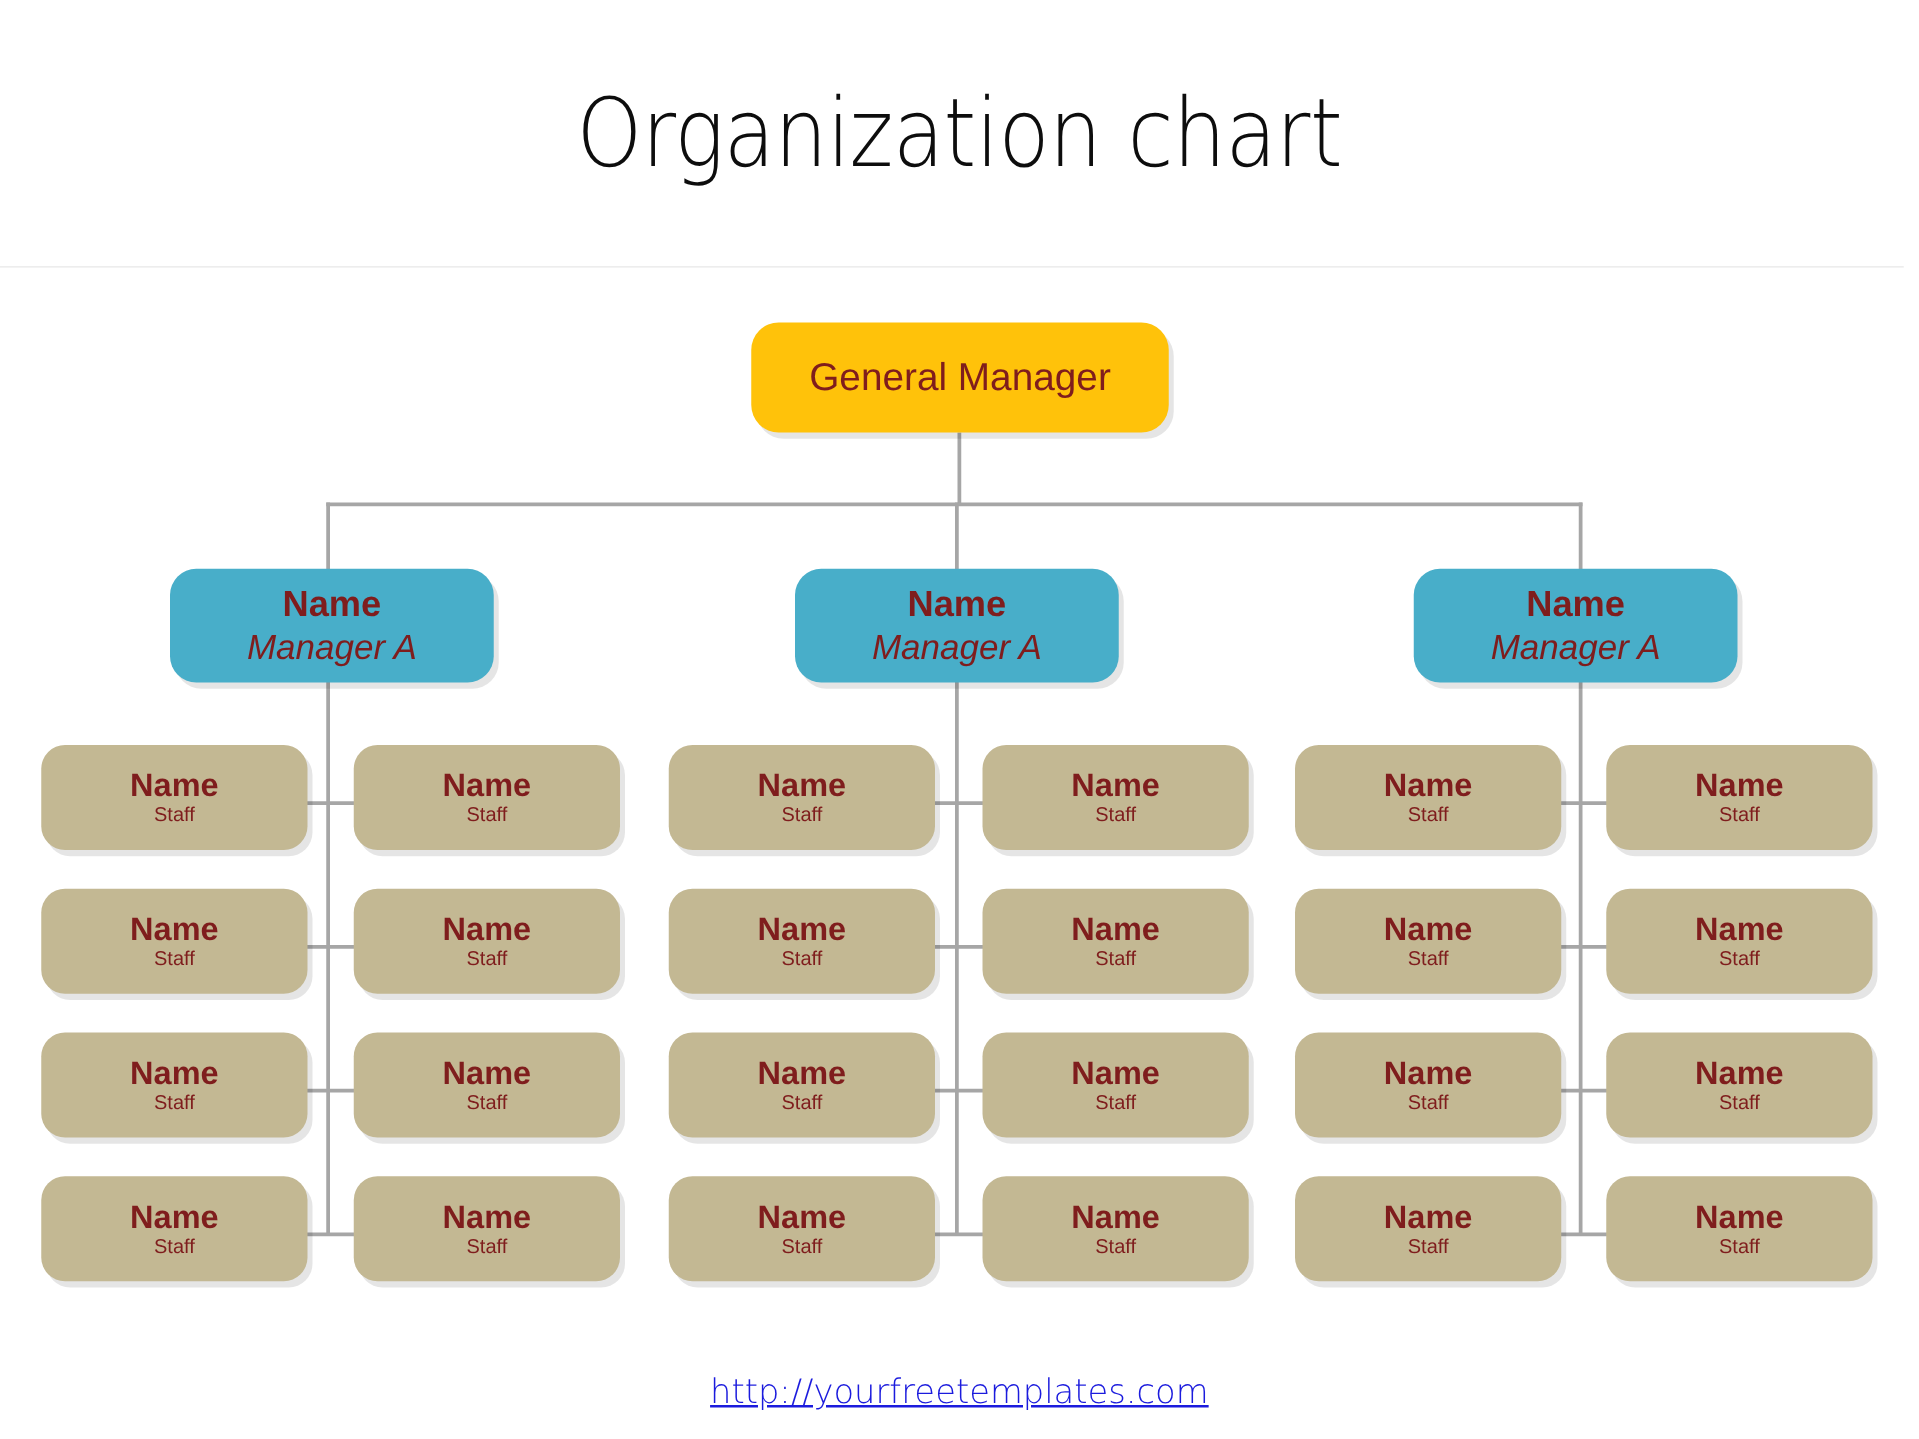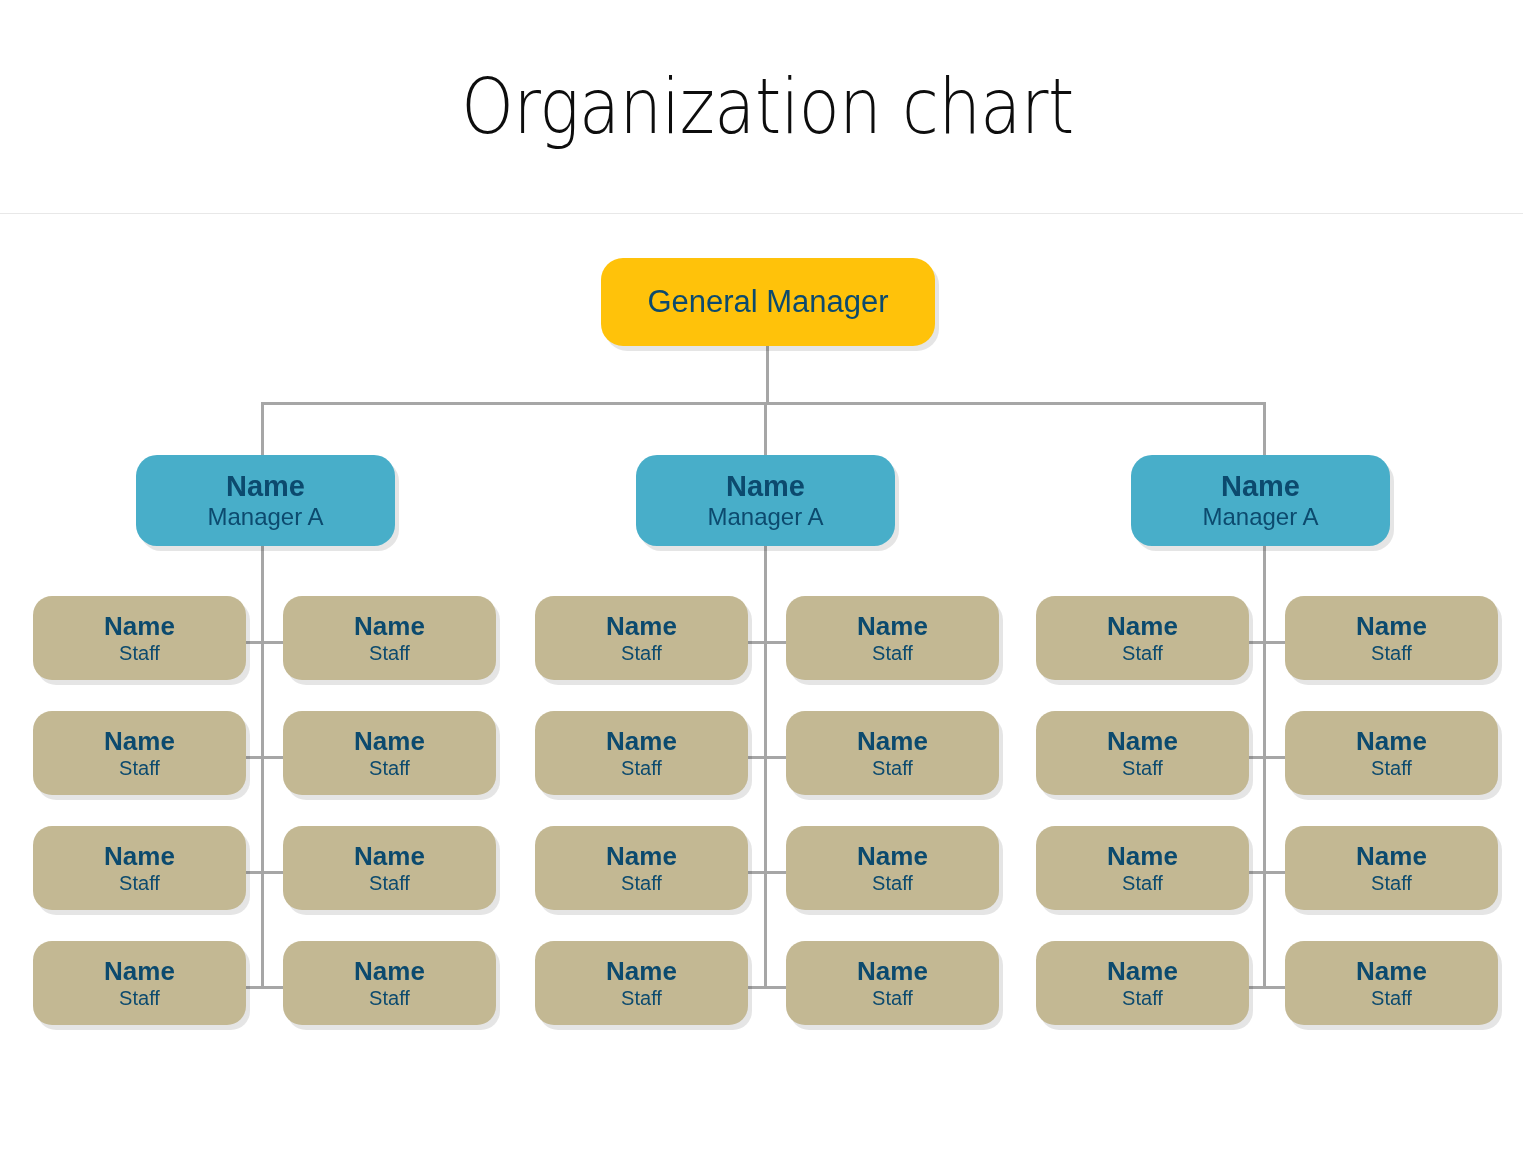--- a/index.html
+++ b/index.html
@@ -58,21 +58,21 @@
   .node {
     position: absolute;
     box-sizing: border-box;
     border-radius: 20px;
     box-shadow: 4px 5px 0 0 rgba(0, 0, 0, 0.10);
     display: flex;
     flex-direction: column;
     align-items: center;
     justify-content: center;
     text-align: center;
-    color: #0c4a6e;
+    color: #7f1d1d;
     z-index: 3;
   }
 
   .node .line1 { line-height: 1.12; }
   .node .line2 { line-height: 1.12; }
 
   
   .node.gm {
     background: #ffc20a;
     left: 601px;
@@ -90,38 +90,39 @@
     width: 259px;
     height: 91px;
     border-radius: 21px;
   }
   .node.mgr .line1 {
     font-size: 29px;
     font-weight: 700;
     margin-bottom: 1px;
   }
   .node.mgr .line2 {
-    font-size: 24px;
+    font-size: 28px;
     font-weight: 400;
+    font-style: italic;
   }
 
   
   .node.staff {
     background: #c3b893;
     width: 213px;
     height: 84px;
     border-radius: 19px;
   }
   .node.staff .line1 {
     font-size: 26px;
     font-weight: 700;
     margin-bottom: 1px;
   }
   .node.staff .line2 {
-    font-size: 20px;
+    font-size: 16px;
     font-weight: 400;
   }
 
   
   .site-url {
     position: absolute;
     left: 0;
     top: 1098px;
     width: 1535px;
     text-align: center;
@@ -288,15 +289,16 @@
   </div>
   <div class="node staff" style="left:1285px; top:826px;">
     <span class="line1">Name</span>
     <span class="line2">Staff</span>
   </div>
   <div class="node staff" style="left:1285px; top:941px;">
     <span class="line1">Name</span>
     <span class="line2">Staff</span>
   </div>
 
+  <a class="site-url" href="#">http://yourfreetemplates.com</a>
 
 
 </div>
 
 </body></html>

